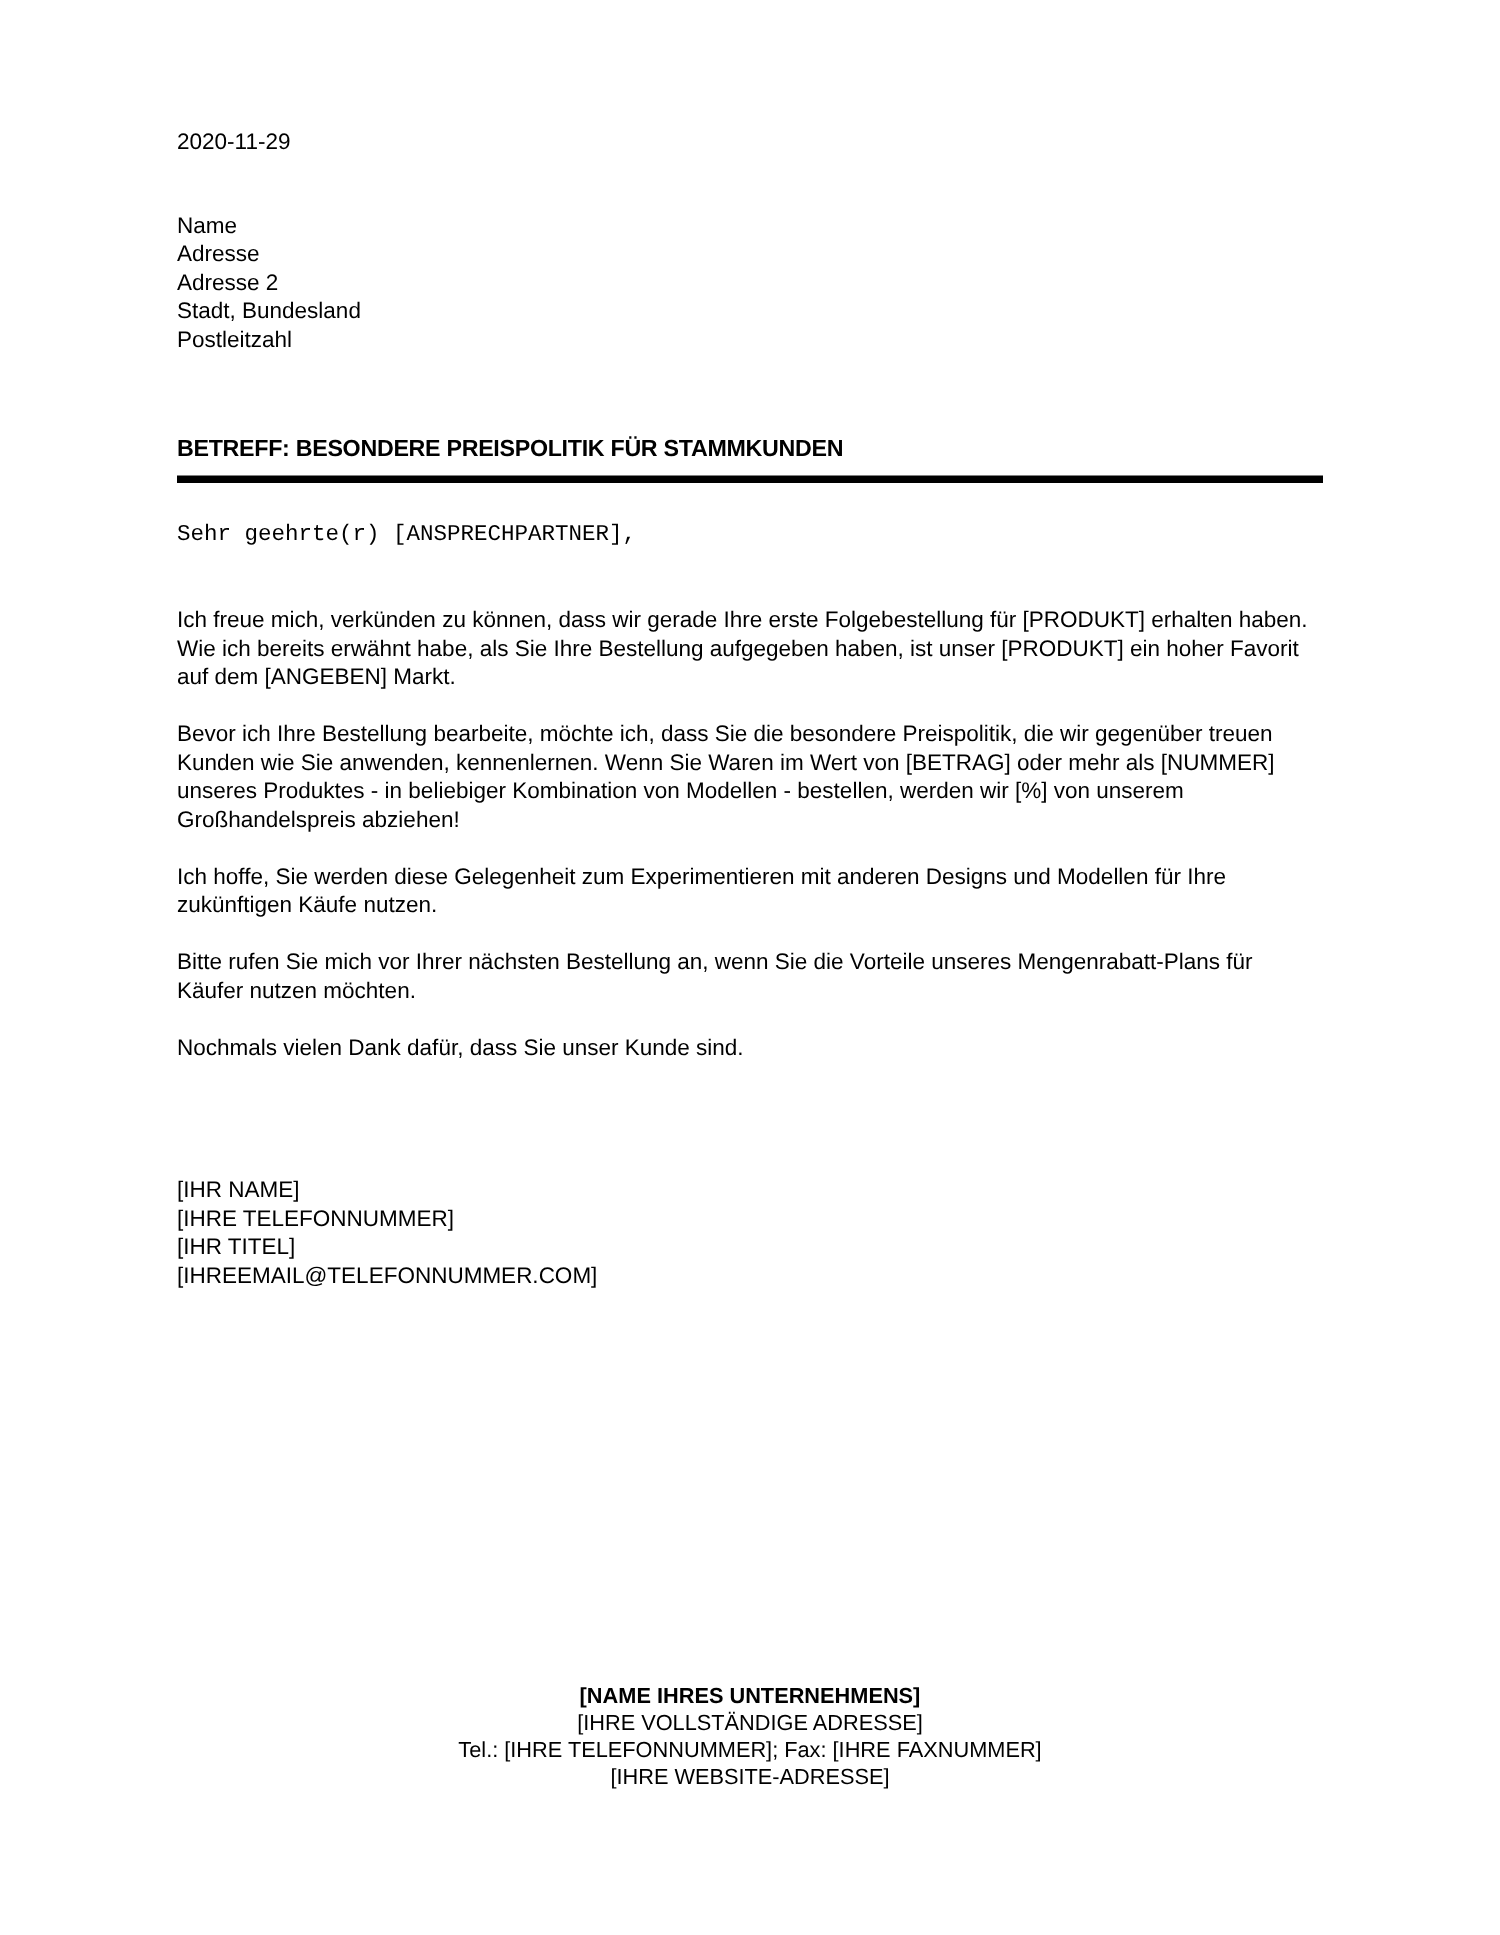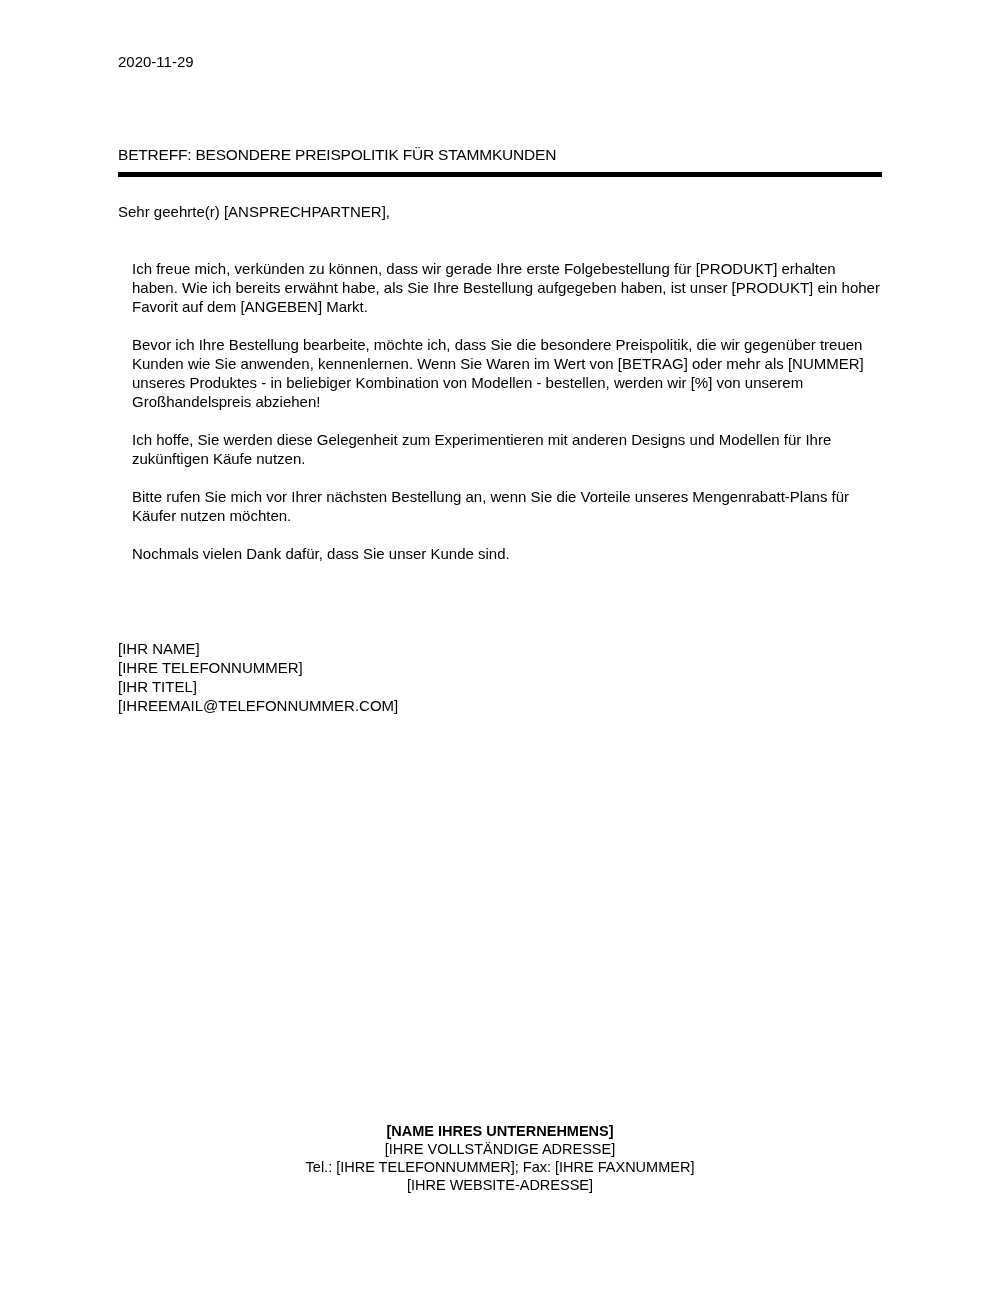--- a/index.html
+++ b/index.html
@@ -15,45 +15,46 @@
     color: #000000;
     font-family: "Liberation Sans", sans-serif;
     font-size: 15px;
     line-height: 19px;
     overflow: hidden;
   }
   .content {
     margin: 0 118px;
   }
   .date {
-    padding-top: 52px;
+    padding-top: 85px;
   }
   .recipient {
     margin-top: 37px;
   }
   .recipient div {
     height: 19px;
   }
   .subject {
-    margin-top: 74px;
-    font-weight: 400;
+    margin-top: 54px;
+    font-weight: 700;
     font-size: 15.5px;
     letter-spacing: -0.2px;
   }
   .subject-rule {
     margin-top: 8px;
     height: 5px;
     background: #000000;
     border: none;
   }
   .salutation {
     margin-top: 25px;
+    font-family: Liberation Mono, monospace;
   }
   .body p {
-    margin: 19px 0 0 14px;
+    margin: 19px 0 0 0;
   }
   .body p.first {
     margin-top: 38px;
   }
   .closing {
     margin-top: 38px;
   }
   .signature {
     margin-top: 76px;
   }
@@ -74,20 +75,27 @@
   }
 </style>
 </head>
 <body>
 
 <div class="page">
   <div class="content">
 
     <div class="date">2020-11-29</div>
 
+    <div class="recipient">
+      <div>Name</div>
+      <div>Adresse</div>
+      <div>Adresse 2</div>
+      <div>Stadt, Bundesland</div>
+      <div>Postleitzahl</div>
+    </div>
 
     <div class="subject">BETREFF: BESONDERE PREISPOLITIK FÜR STAMMKUNDEN</div>
     <div class="subject-rule"></div>
 
     <div class="salutation">Sehr geehrte(r) [ANSPRECHPARTNER],</div>
 
     <div class="body">
       <p class="first">Ich freue mich, verkünden zu können, dass wir gerade Ihre erste Folgebestellung für [PRODUKT] erhalten haben. Wie ich bereits erwähnt habe, als Sie Ihre Bestellung aufgegeben haben, ist unser [PRODUKT] ein hoher Favorit auf dem [ANGEBEN] Markt.</p>
       <p>Bevor ich Ihre Bestellung bearbeite, möchte ich, dass Sie die besondere Preispolitik, die wir gegenüber treuen Kunden wie Sie anwenden, kennenlernen. Wenn Sie Waren im Wert von [BETRAG] oder mehr als [NUMMER] unseres Produktes - in beliebiger Kombination von Modellen - bestellen, werden wir [%] von unserem Großhandelspreis abziehen!</p>
       <p>Ich hoffe, Sie werden diese Gelegenheit zum Experimentieren mit anderen Designs und Modellen für Ihre zukünftigen Käufe nutzen.</p>

